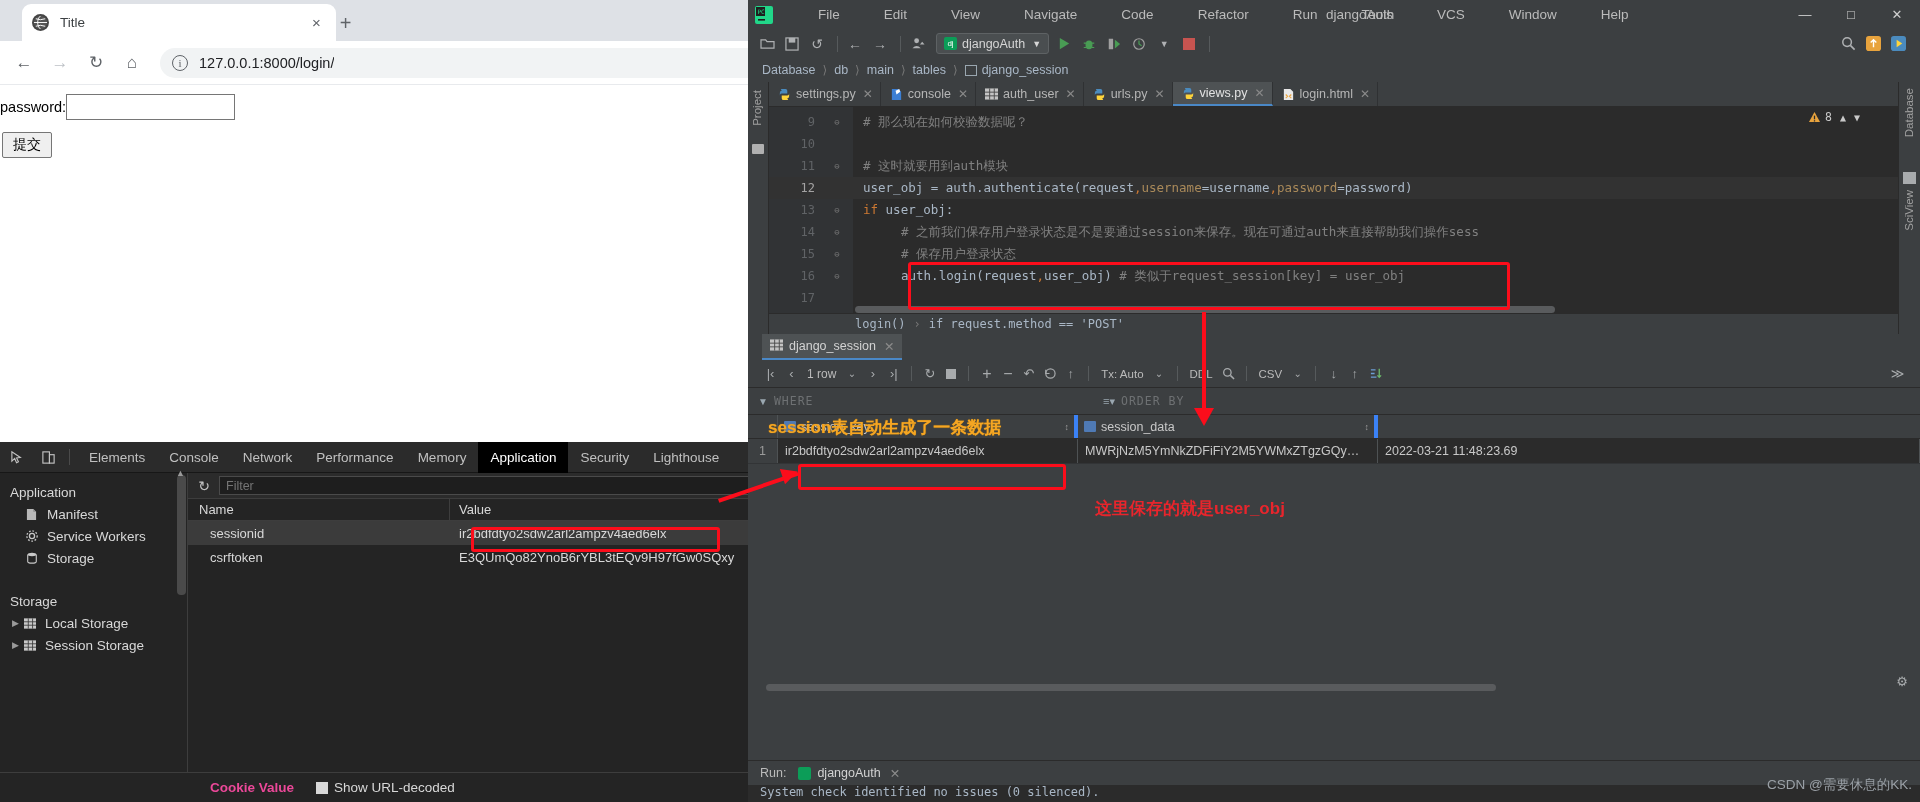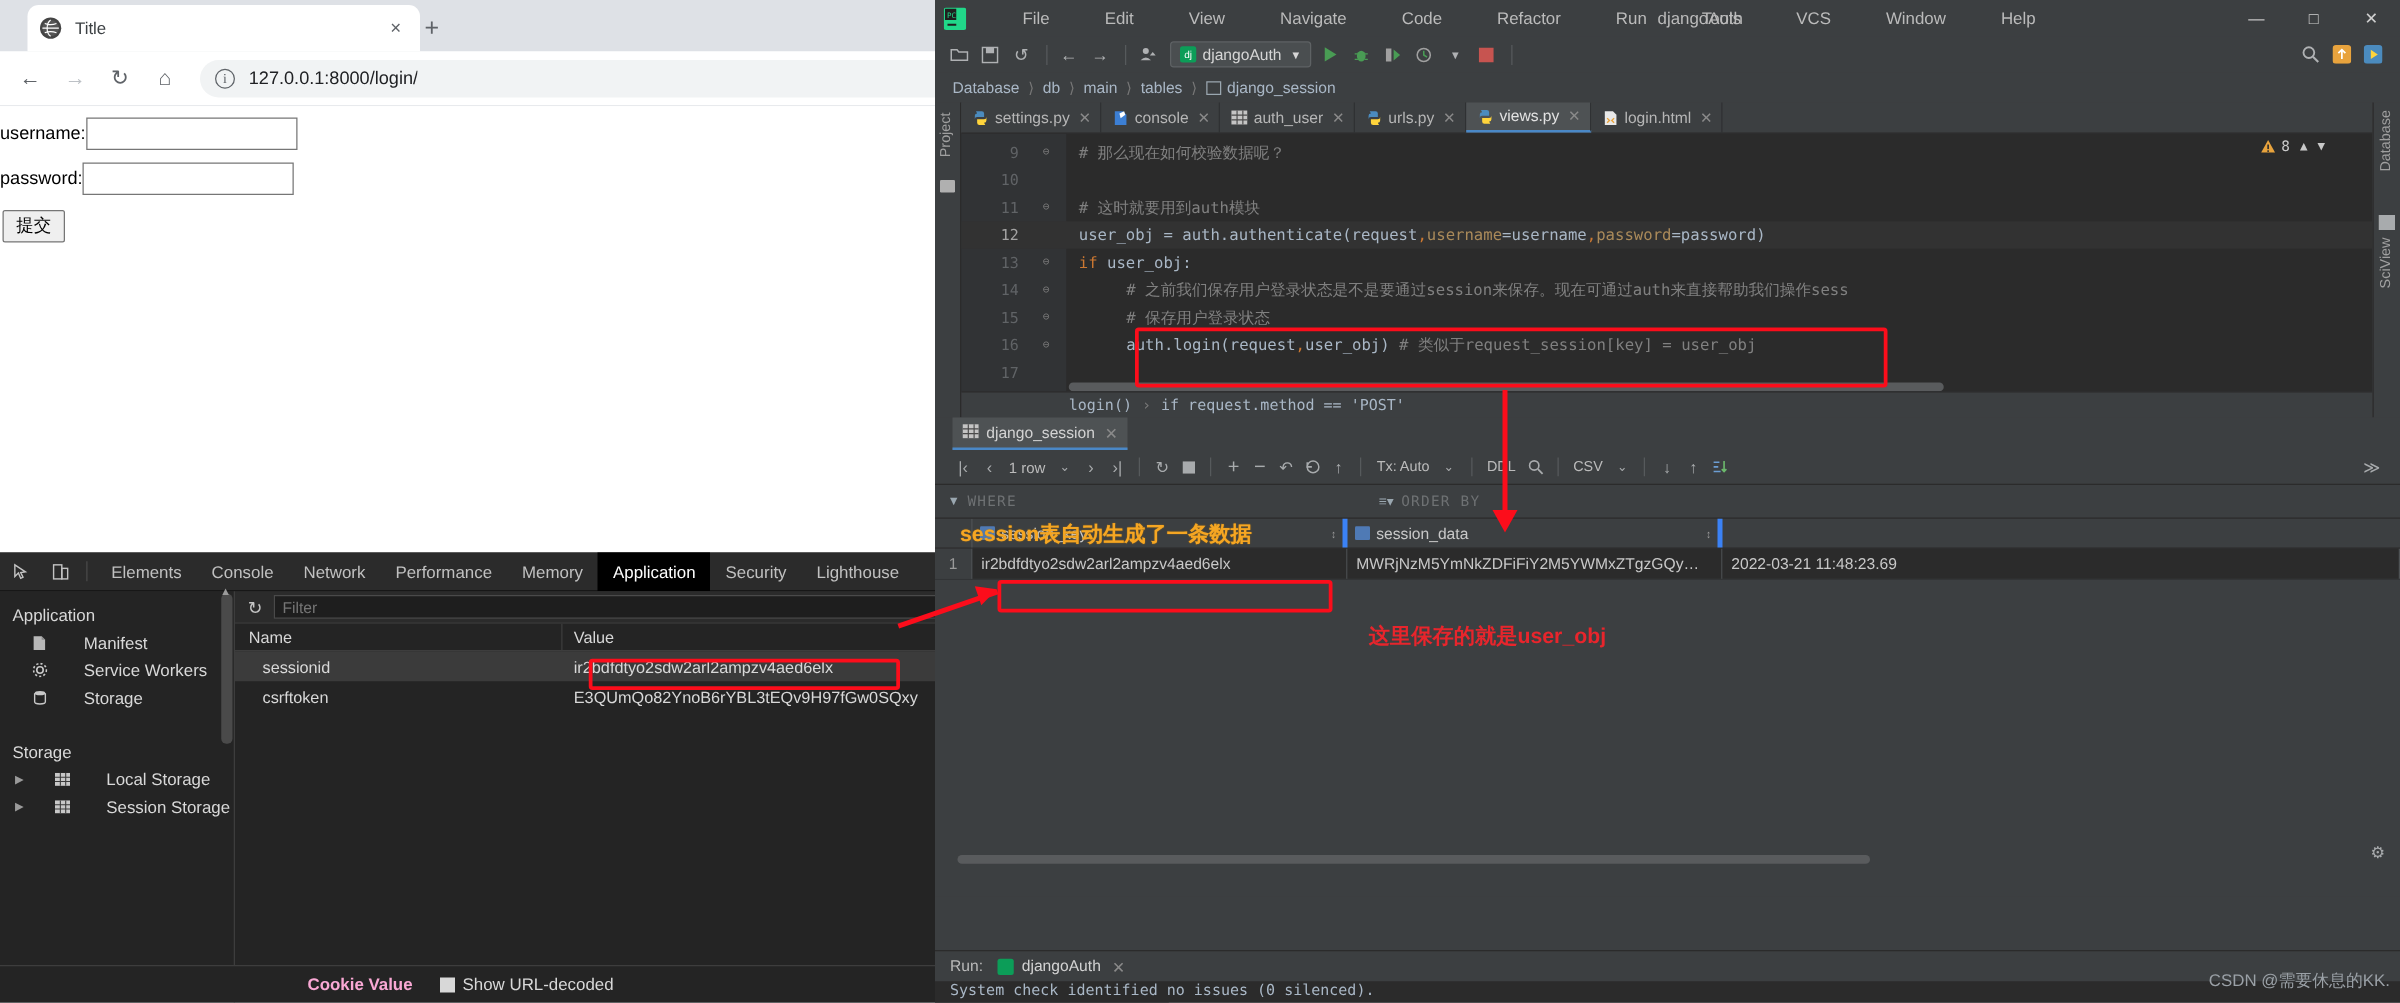--- a/index.html
+++ b/index.html
@@ -102,21 +102,21 @@
   }
   .dt-tab.active { background: #000000; color: #ffffff; }
   .dt-body { display: flex; height: 329px; }
   .dt-side {
     width: 188px; background: #242424; border-right: 1px solid #3d3d3d;
     position: relative; padding-top: 9px;
   }
   .dt-sect-title { font-size: 13.5px; color: #d8d8d8; padding: 3px 0 3px 10px; }
   .dt-side-item {
     display: flex; align-items: center; font-size: 13.5px; color: #d8d8d8;
-    padding: 3px 0 3px 26px; height: 22px; gap: 20px;
+    padding: 3px 0 3px 26px; height: 22px;
   }
   .dt-side-item .ic { width: 14px; margin-right: 7px; display:flex; align-items:center; }
   .dt-tree-arrow { width: 12px; color: #9a9a9a; font-size: 9px; }
   .dt-scrollbar {
     position: absolute; right: 1px; top: 2px; width: 9px; height: 120px;
     background: #4a4a4a; border-radius: 4px;
   }
   .dt-scroll-up {
     position: absolute; right: 0px; top: -7px; width: 11px; color: #9a9a9a;
     font-size: 9px; text-align: center;
@@ -143,21 +143,21 @@
     color: #d8d8d8; position: relative;
   }
   .dt-row.sel { background: #3b3b3b; }
   .dt-row .cname { width: 262px; padding-left: 22px; }
   .dt-row .cval { flex: 1 1 auto; padding-left: 9px; white-space: nowrap; overflow: hidden; }
   .dt-cookieval-bar {
     position: absolute; left: 0; bottom: 0; width: 935px; height: 30px;
     background: #242424; border-top: 1px solid #3d3d3d;
     display: flex; align-items: center; padding-left: 210px; font-size: 13.5px;
   }
-  .dt-cb-label { color: #f9a8d4; font-weight: bold; margin-left: 36px; }
+  .dt-cb-label { color: #ec4899; font-weight: bold; }
   .dt-cb-check {
     width: 12px; height: 12px; background: #d8d8d8; margin: 0 6px 0 22px;
   }
   .dt-cb-text { color: #d8d8d8; }
 
   
   .redbox {
     position: absolute; border: 3px solid #fc0d1b; border-radius: 3px;
     pointer-events: none;
   }
@@ -420,24 +420,20 @@
     <div class="br-navbtn dim">→</div>
     <div class="br-navbtn">↻</div>
     <div class="br-navbtn">⌂</div>
     <div class="br-omnibox">
       <span class="br-omni-icon">i</span>
       <span class="br-omni-url">127.0.0.1:8000/login/</span>
     </div>
   </div>
 
   <div class="br-page">
-    <div class="frow">
-      <span class="flabel">username:</span>
-      <input class="finput" type="text" value="" style="">
-    </div>
     <div class="frow">
       <span class="flabel">password:</span>
       <input class="finput" type="password" value="" style="">
     </div>
     <div class="frow">
       <button class="fsubmit">提交</button>
     </div>
   </div>
 </div>
 

